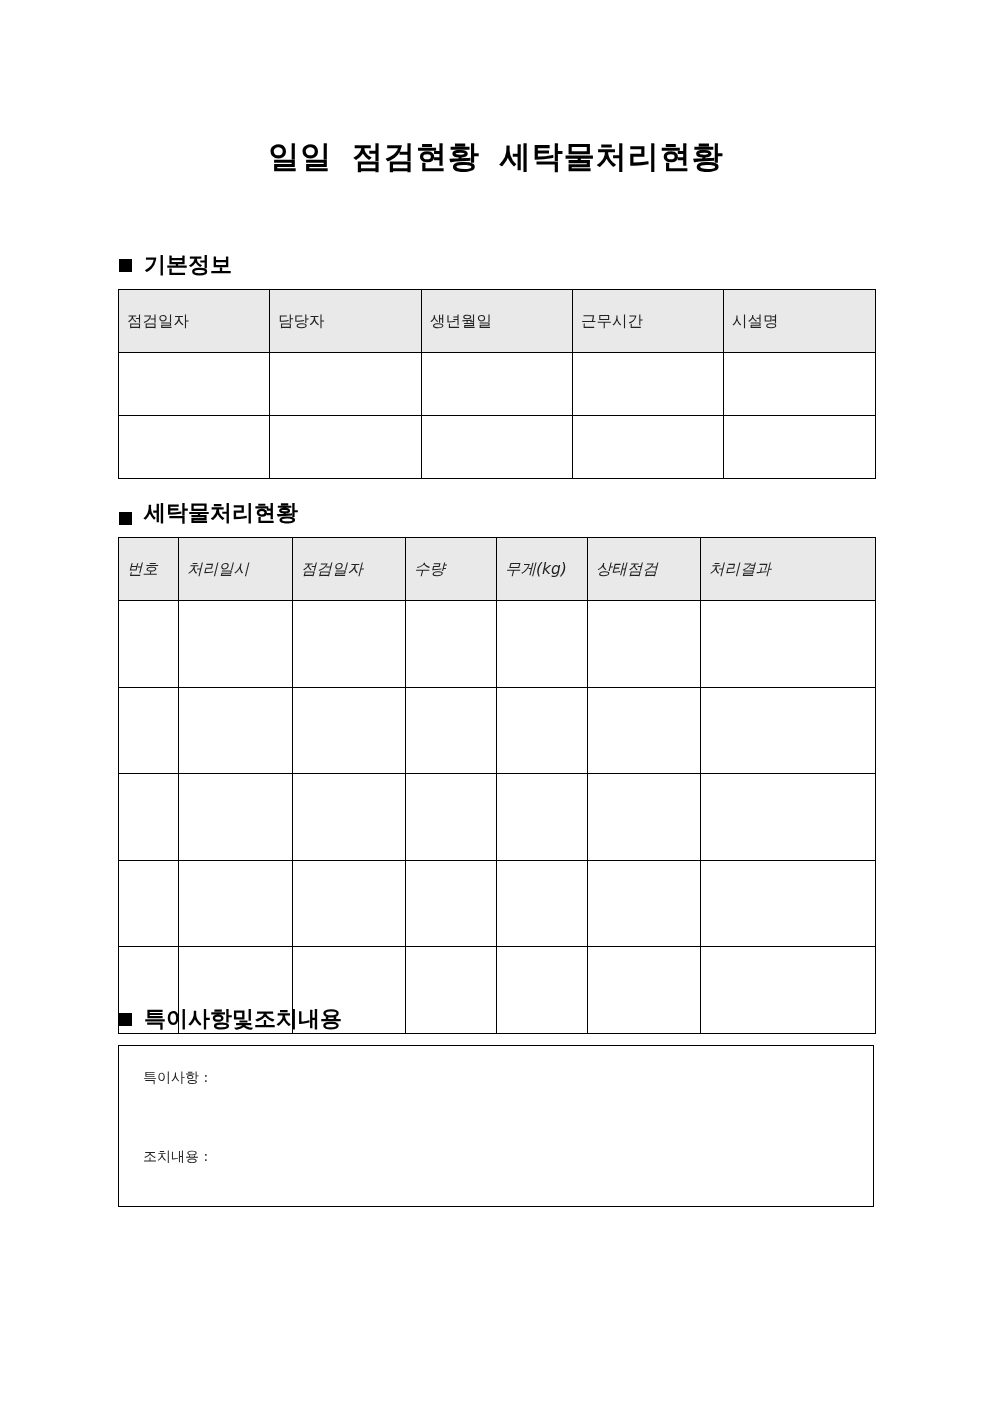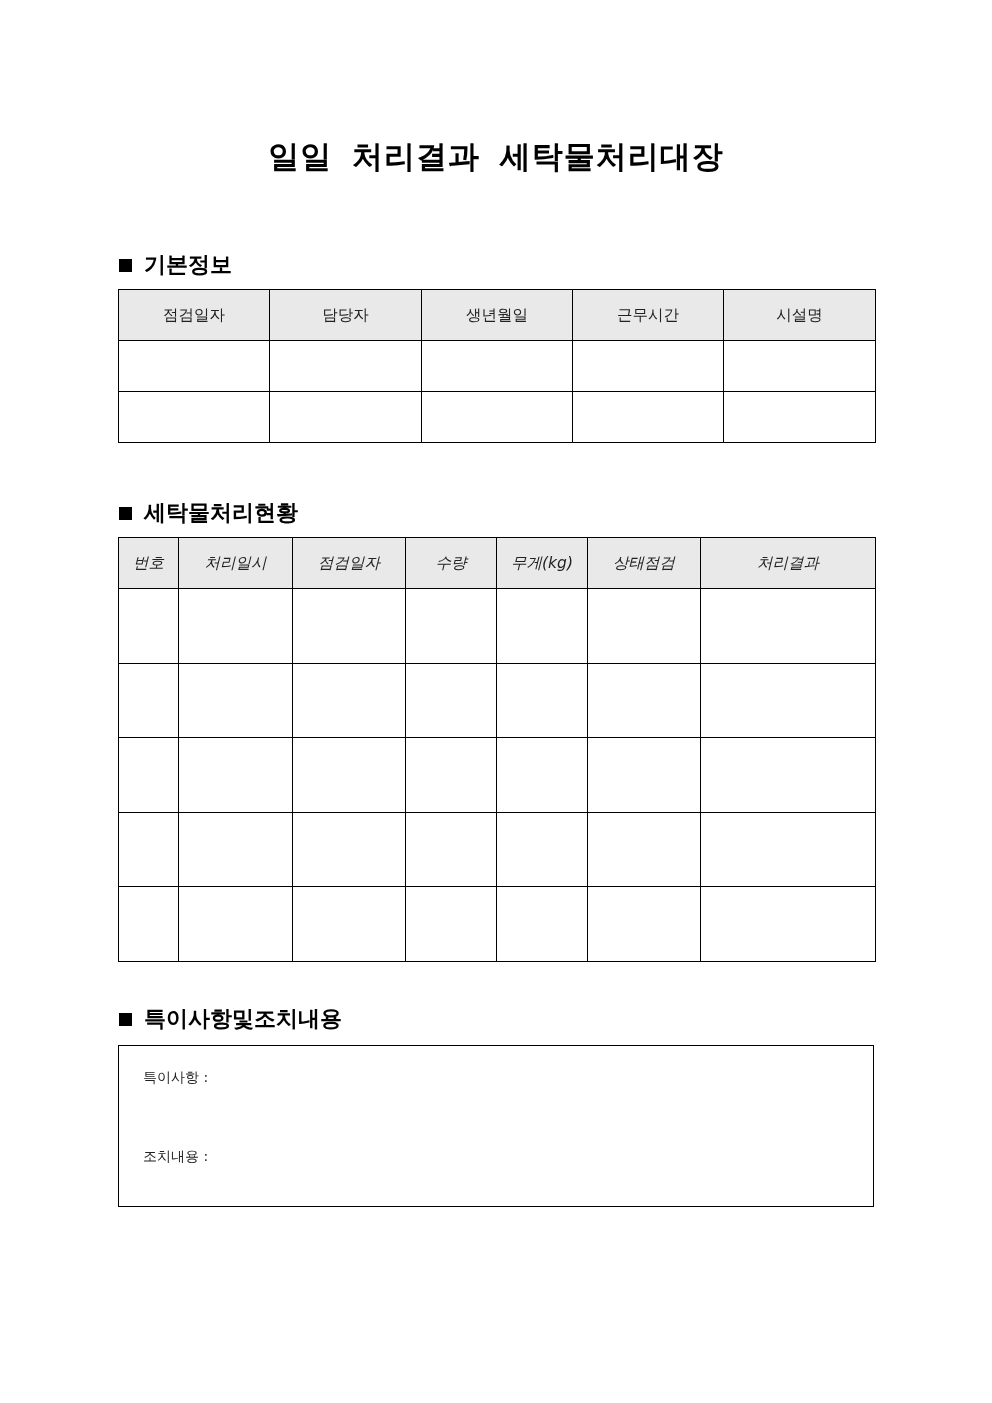--- a/index.html
+++ b/index.html
@@ -47,22 +47,22 @@
     }
     table.grid {
       position: absolute;
       left: 118px;
       width: 757px;
       border-collapse: collapse;
       table-layout: fixed;
     }
     table.grid th, table.grid td {
       border: 1.5px solid #000;
-      padding: 2px;
-      text-align: center;
+      padding: 8px;
+      text-align: left;
       vertical-align: middle;
       font-size: 15.5px;
       font-weight: normal;
       color: #222;
     }
     table.grid th {
       background: #e9e9e9;
     }
     #basic-table { top: 289px; }
     #basic-table th { height: 46px; }
@@ -84,21 +84,21 @@
       position: absolute;
       left: 24px;
       font-size: 14px;
       color: #222;
       line-height: 22px;
     }
   </style>
 </head>
 <body>
 
-<div class="title">일일 처리결과 세탁물처리대장</div>
+<div class="title">일일 점검현황 세탁물처리현황</div>
 
 <div class="section-heading" style="top:253px;">
   <span class="square"></span>
   <span>기본정보</span>
 </div>
 
 <table class="grid" id="basic-table">
   <colgroup>
     <col style="width:151px">
     <col style="width:152px">
@@ -126,21 +126,21 @@
     <tr>
       <td></td>
       <td></td>
       <td></td>
       <td></td>
       <td></td>
     </tr>
   </tbody>
 </table>
 
-<div class="section-heading" style="top:501px;">
+<div class="section-heading" style="top:501px;align-items:flex-end;">
   <span class="square"></span>
   <span>세탁물처리현황</span>
 </div>
 
 <table class="grid" id="laundry-table">
   <colgroup>
     <col style="width:60px">
     <col style="width:114px">
     <col style="width:113px">
     <col style="width:91px">

